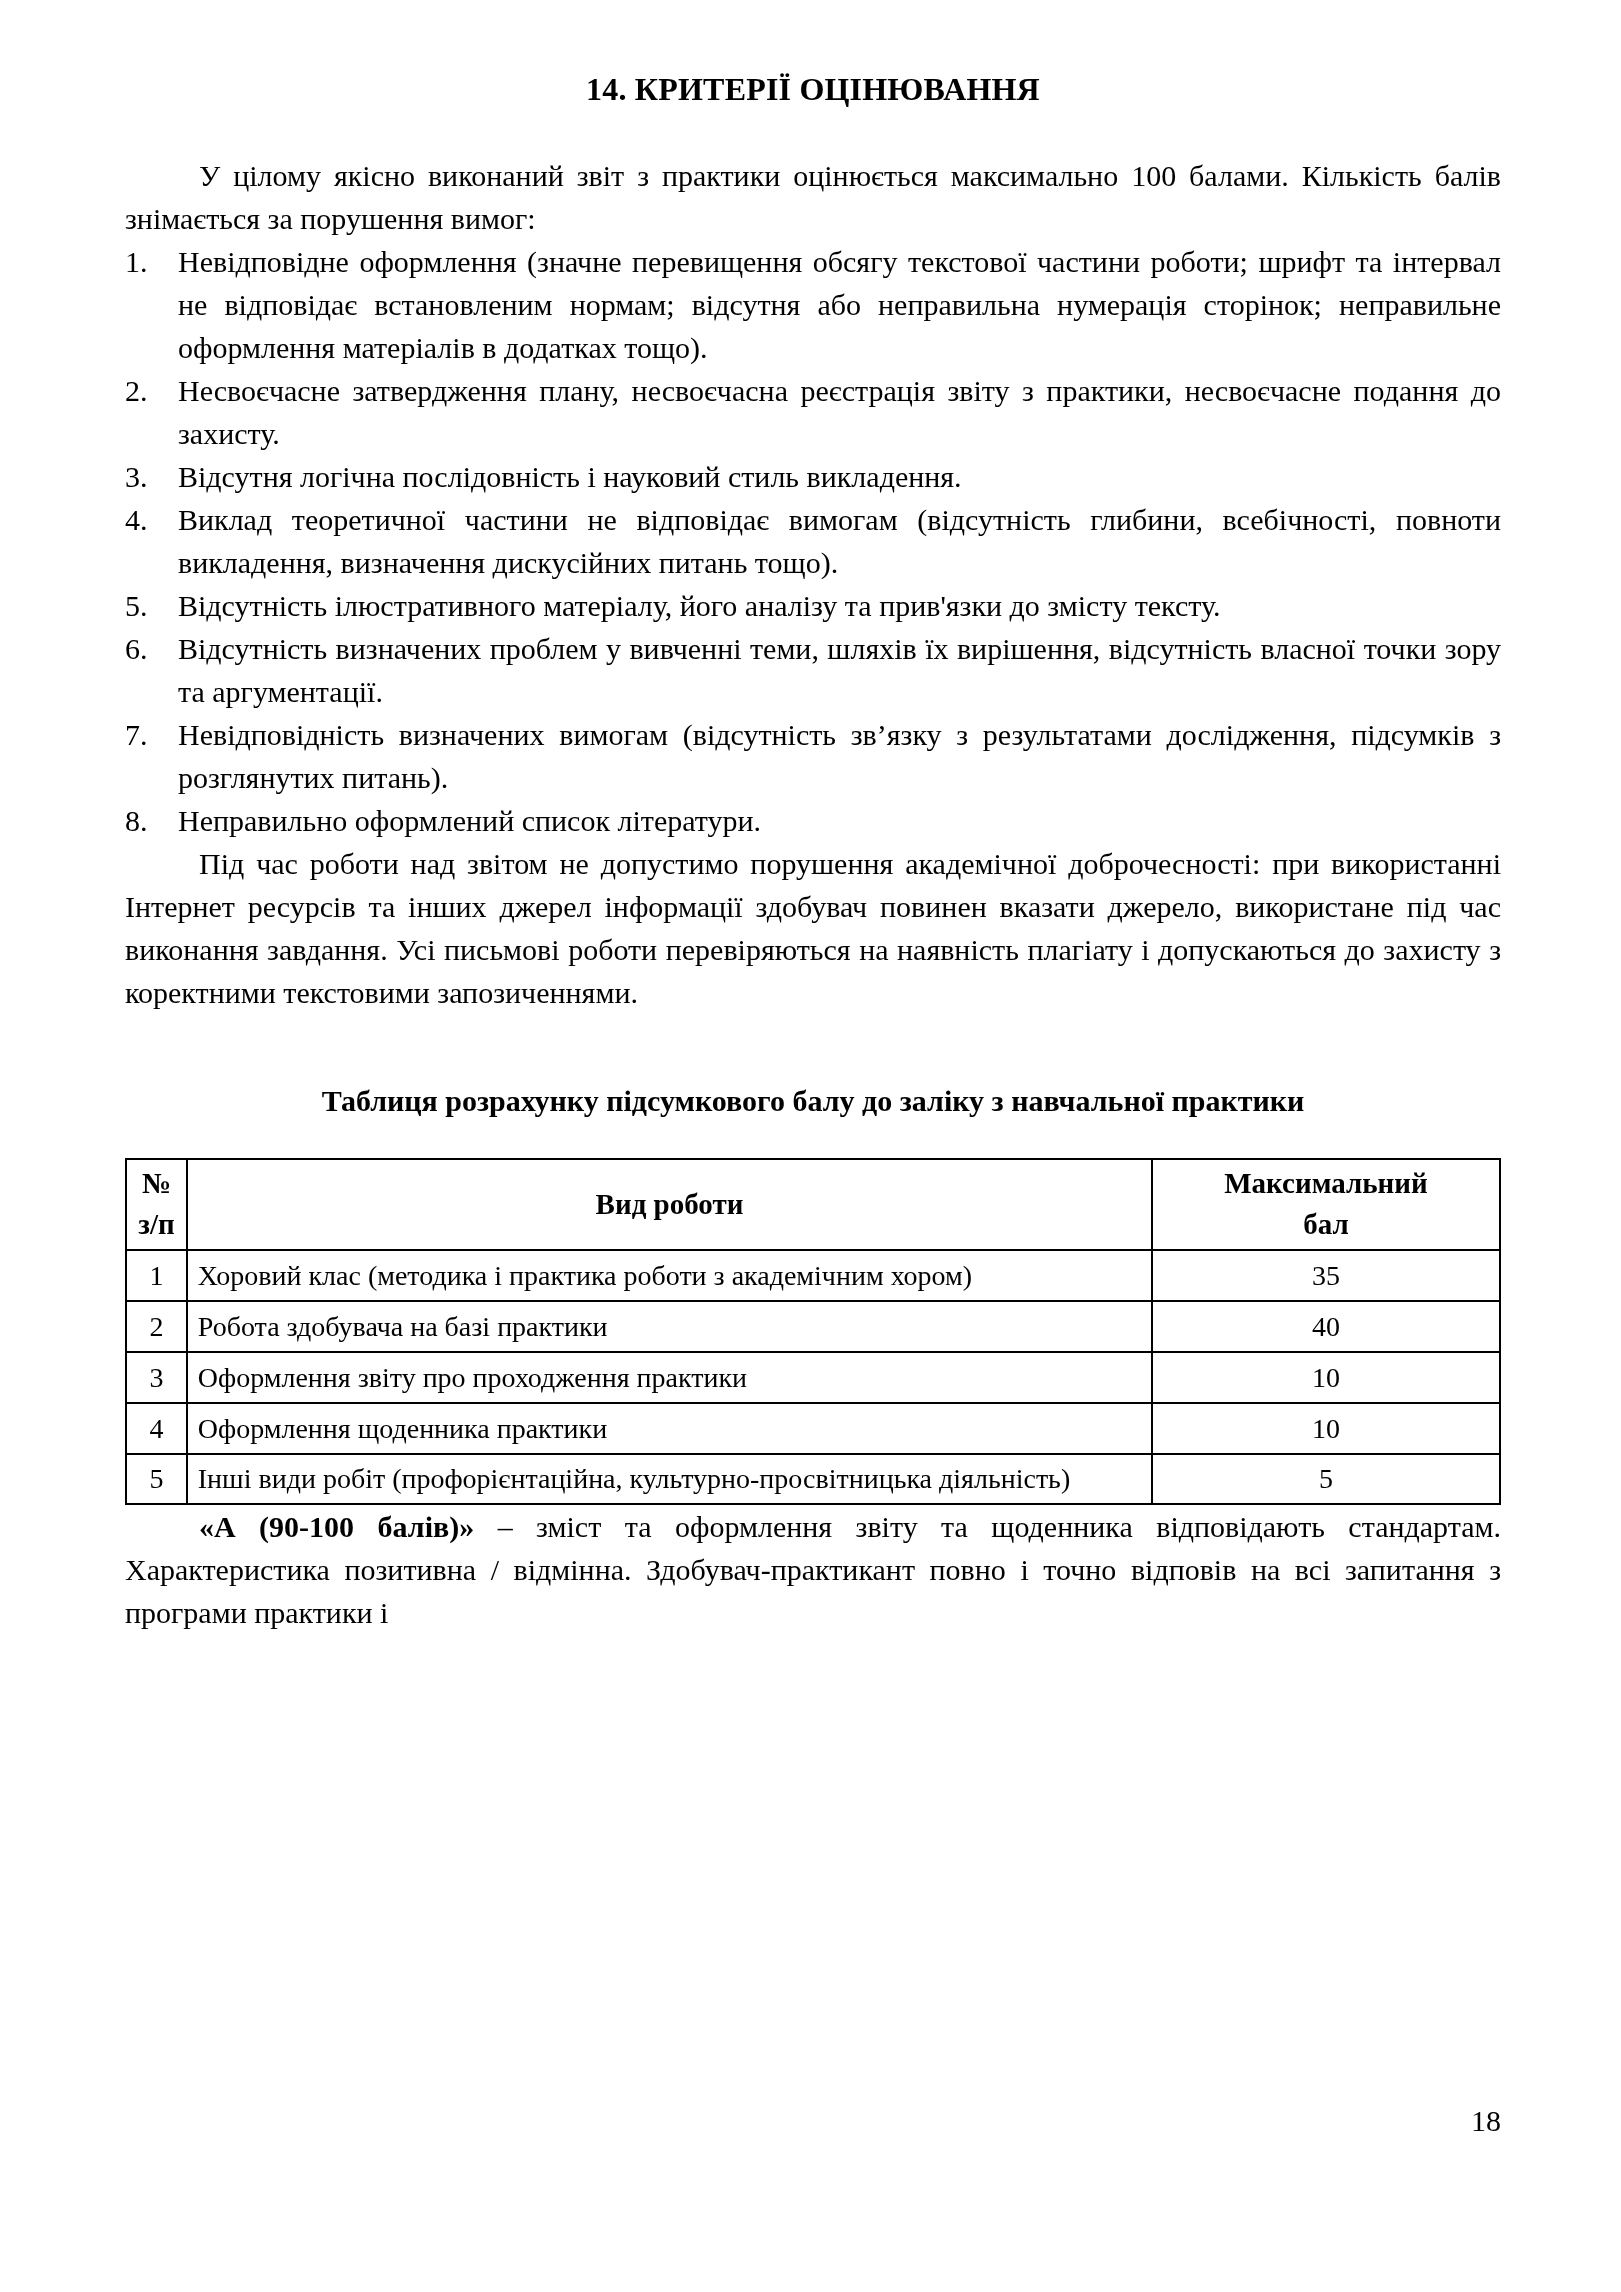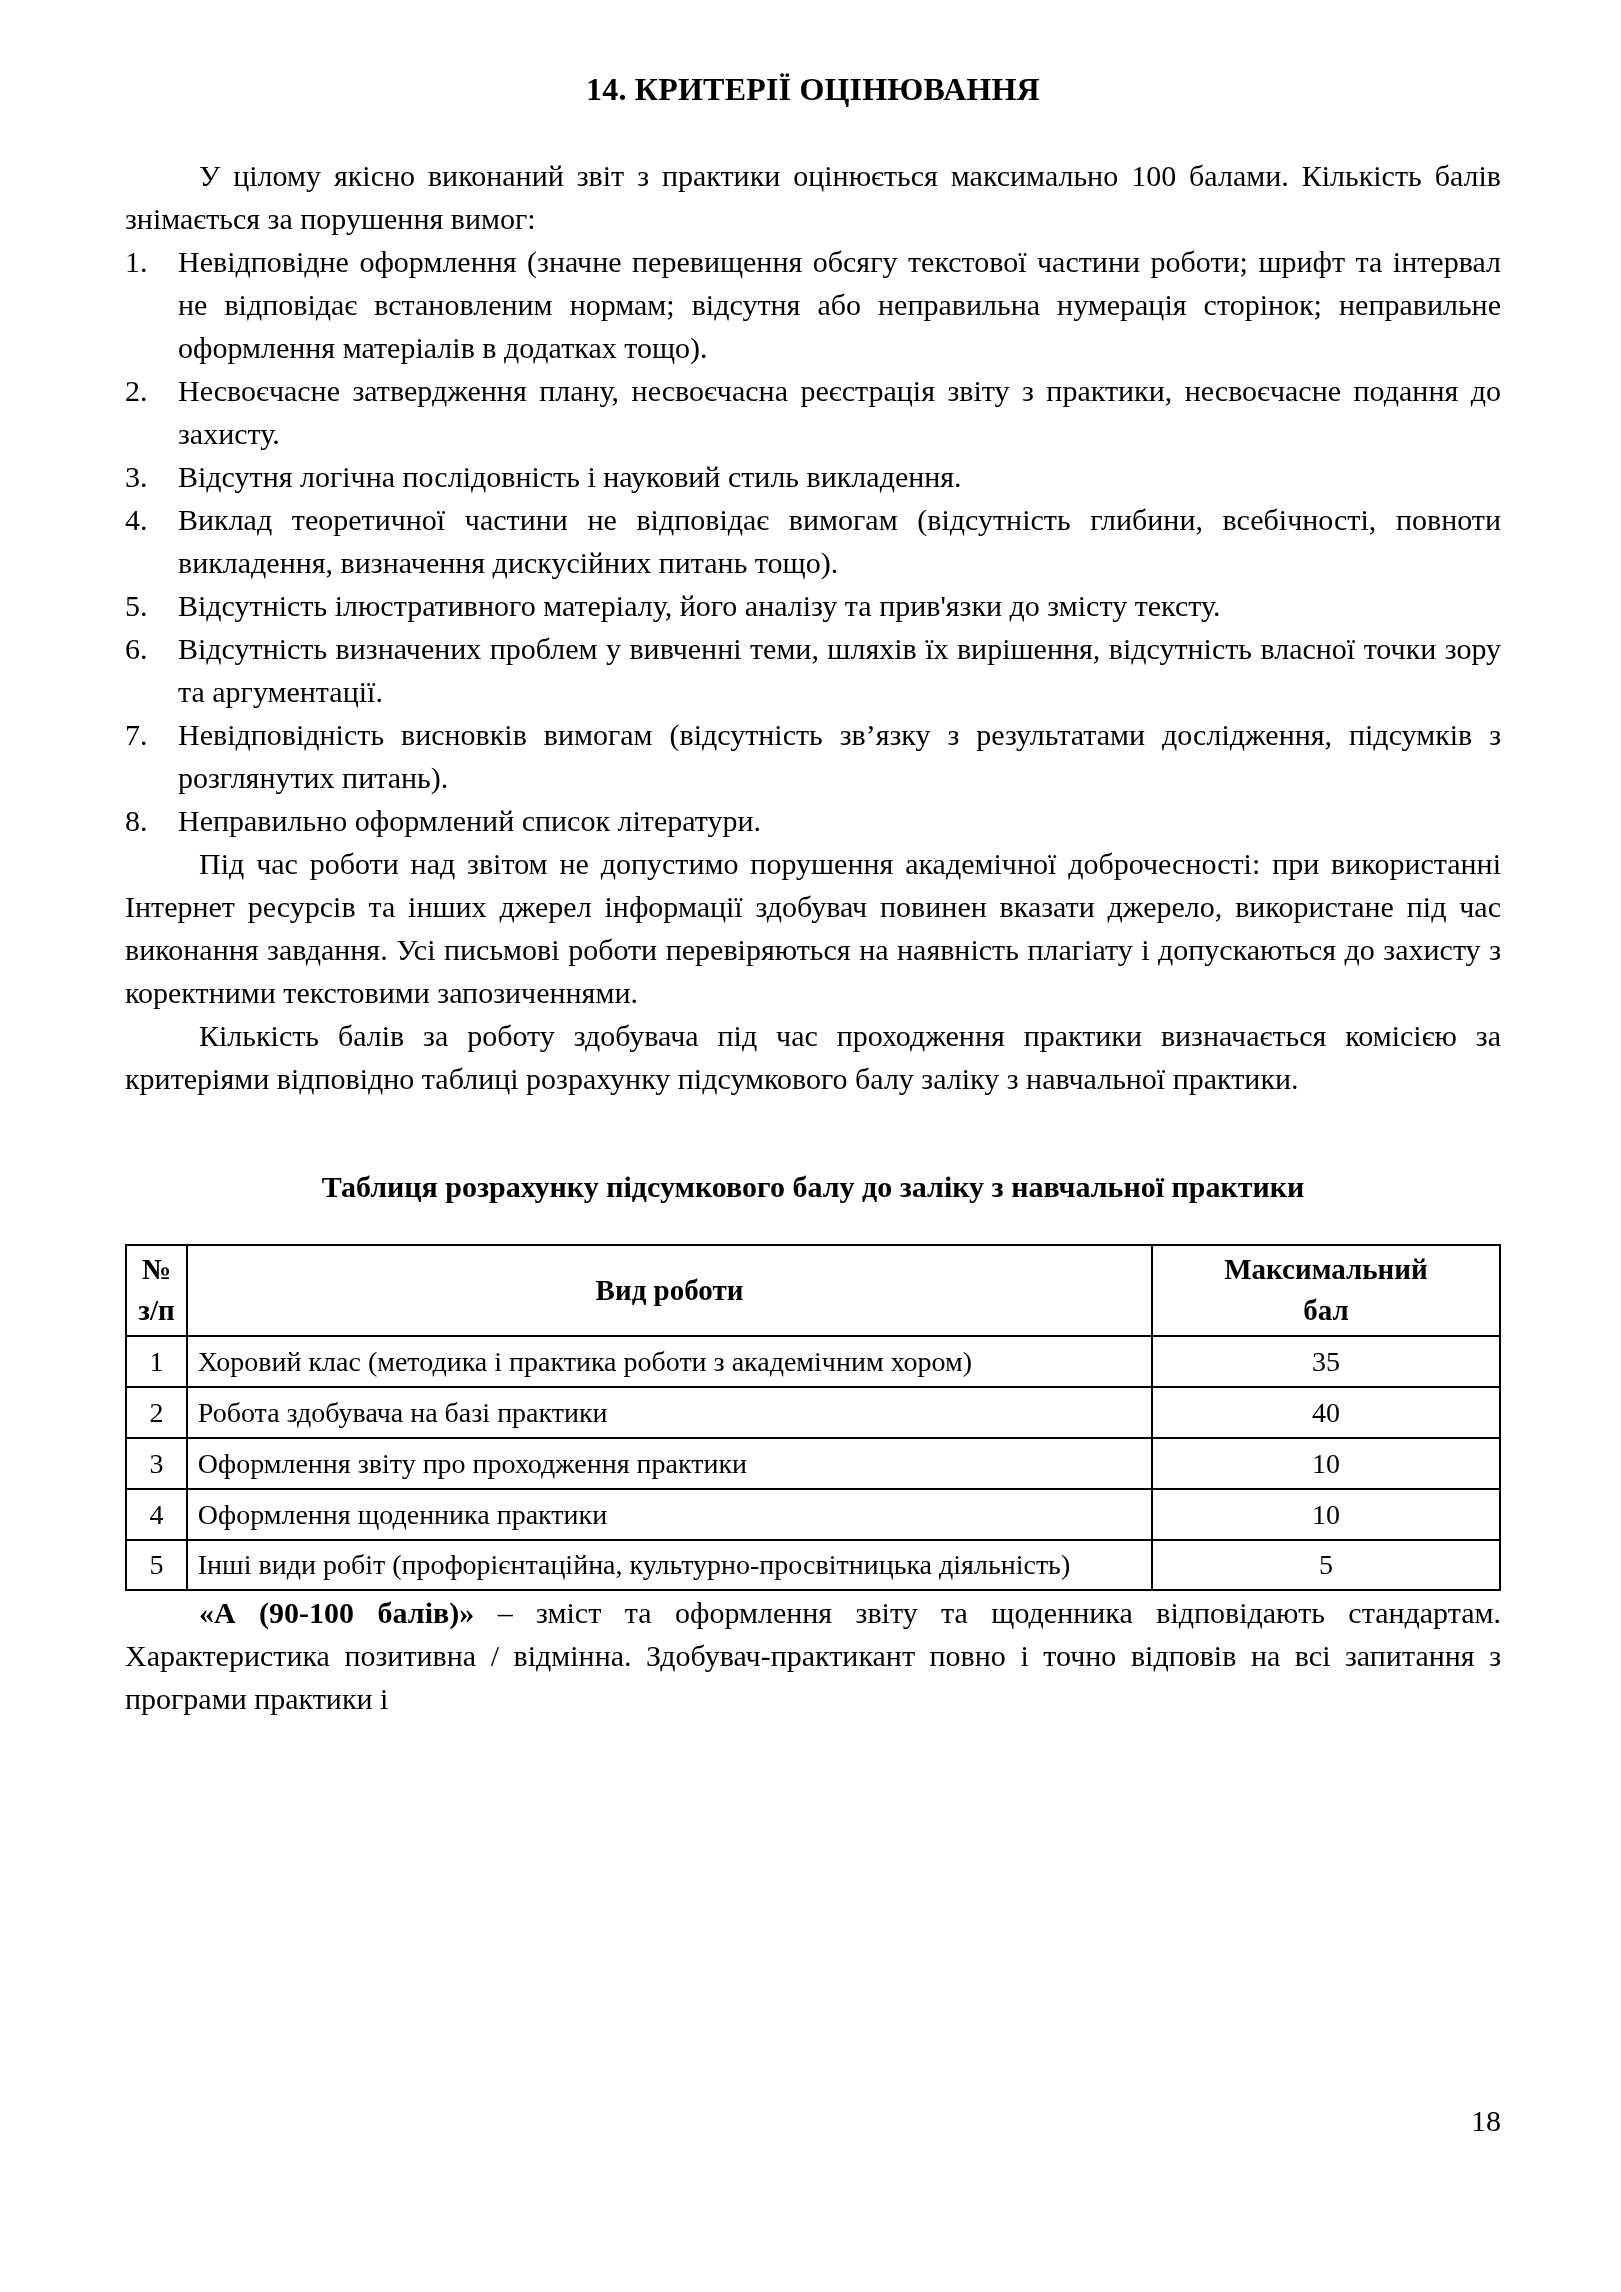--- a/index.html
+++ b/index.html
@@ -170,31 +170,30 @@
       <li>
         <span class="num">5.</span>
         <span class="txt">Відсутність ілюстративного матеріалу, його аналізу та прив'язки до змісту тексту.</span>
       </li>
       <li>
         <span class="num">6.</span>
         <span class="txt">Відсутність визначених проблем у вивченні теми, шляхів їх вирішення, відсутність власної точки зору та аргументації.</span>
       </li>
       <li>
         <span class="num">7.</span>
-        <span class="txt">Невідповідність висновків вимогам (відсутність зв’язку з результатами дослідження, підсумків з розглянутих питань).</span>
+        <span class="txt">Невідповідність визначених вимогам (відсутність зв’язку з результатами дослідження, підсумків з розглянутих питань).</span>
       </li>
       <li>
         <span class="num">8.</span>
         <span class="txt">Неправильно оформлений список літератури.</span>
       </li>
     </ol>
 
     <p class="para">Під час роботи над звітом не допустимо порушення академічної доброчесності: при використанні Інтернет ресурсів та інших джерел інформації здобувач повинен вказати джерело, використане під час виконання завдання. Усі письмові роботи перевіряються на наявність плагіату і допускаються до захисту з коректними текстовими запозиченнями.</p>
 
-    <p class="para">Кількість балів за роботу здобувача під час проходження практики визначається комісією за критеріями відповідно таблиці розрахунку підсумкового балу заліку з навчальної практики.</p>
 
     <p class="table-caption">Таблиця розрахунку підсумкового балу до заліку з навчальної практики</p>
 
     <table class="score-table">
       <colgroup>
         <col class="col-num">
         <col class="col-work">
         <col class="col-score">
       </colgroup>
       <thead>

